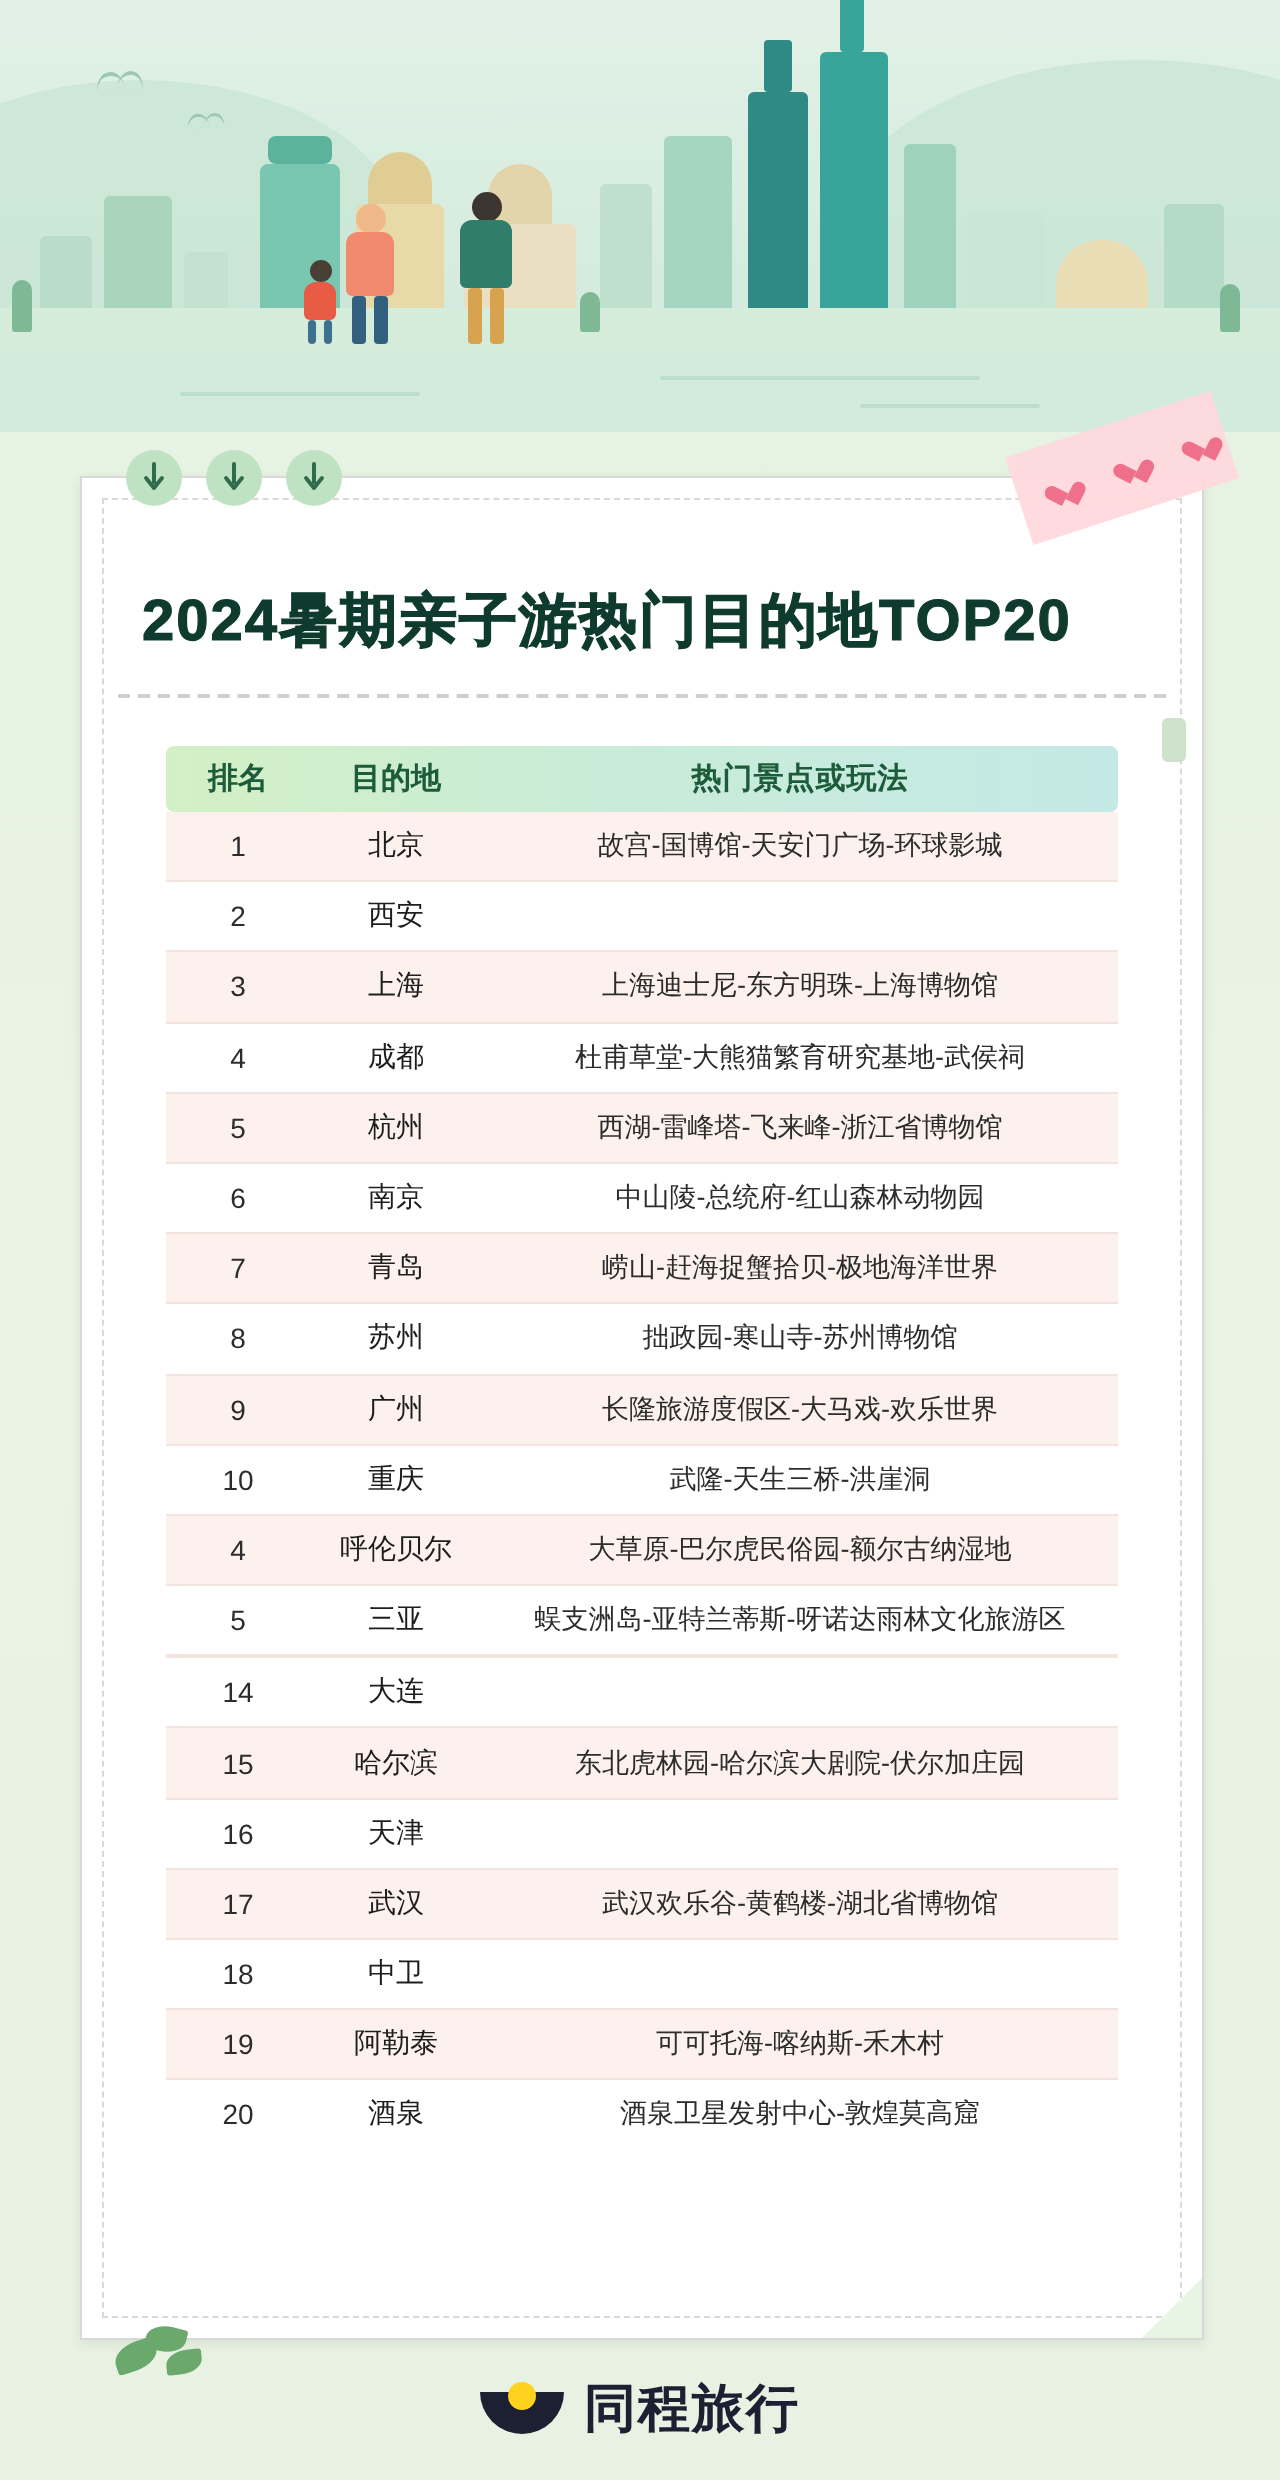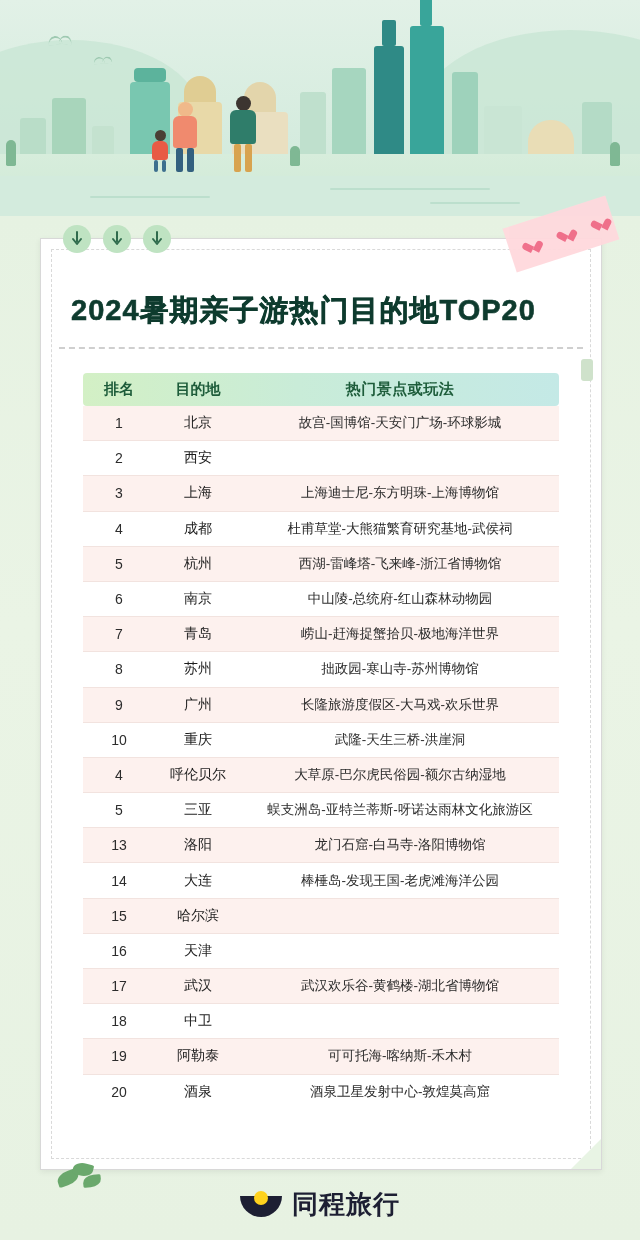--- a/index.html
+++ b/index.html
@@ -472,35 +472,30 @@
         <div class="c c-dest">呼伦贝尔</div>
         <div class="c c-spots">大草原-巴尔虎民俗园-额尔古纳湿地</div>
       </div>
     <div class="sep"></div>
     <div class="row even">
         <div class="c c-rank">5</div>
         <div class="c c-dest">三亚</div>
         <div class="c c-spots">蜈支洲岛-亚特兰蒂斯-呀诺达雨林文化旅游区</div>
       </div>
     <div class="sep"></div>
-    <div class="row odd">
-        <div class="c c-rank">13</div>
-        <div class="c c-dest">洛阳</div>
-        <div class="c c-spots">龙门石窟-白马寺-洛阳博物馆</div>
-      </div>
     <div class="sep"></div>
     <div class="row even">
         <div class="c c-rank">14</div>
         <div class="c c-dest">大连</div>
-        <div class="c c-spots">棒棰岛-发现王国-老虎滩海洋公园</div>
       </div>
     <div class="sep"></div>
     <div class="row odd">
         <div class="c c-rank">15</div>
         <div class="c c-dest">哈尔滨</div>
+        <div class="c c-spots">东北虎林园-哈尔滨大剧院-伏尔加庄园</div>
       </div>
     <div class="sep"></div>
     <div class="row even">
         <div class="c c-rank">16</div>
         <div class="c c-dest">天津</div>
       </div>
     <div class="sep"></div>
     <div class="row odd">
         <div class="c c-rank">17</div>
         <div class="c c-dest">武汉</div>

